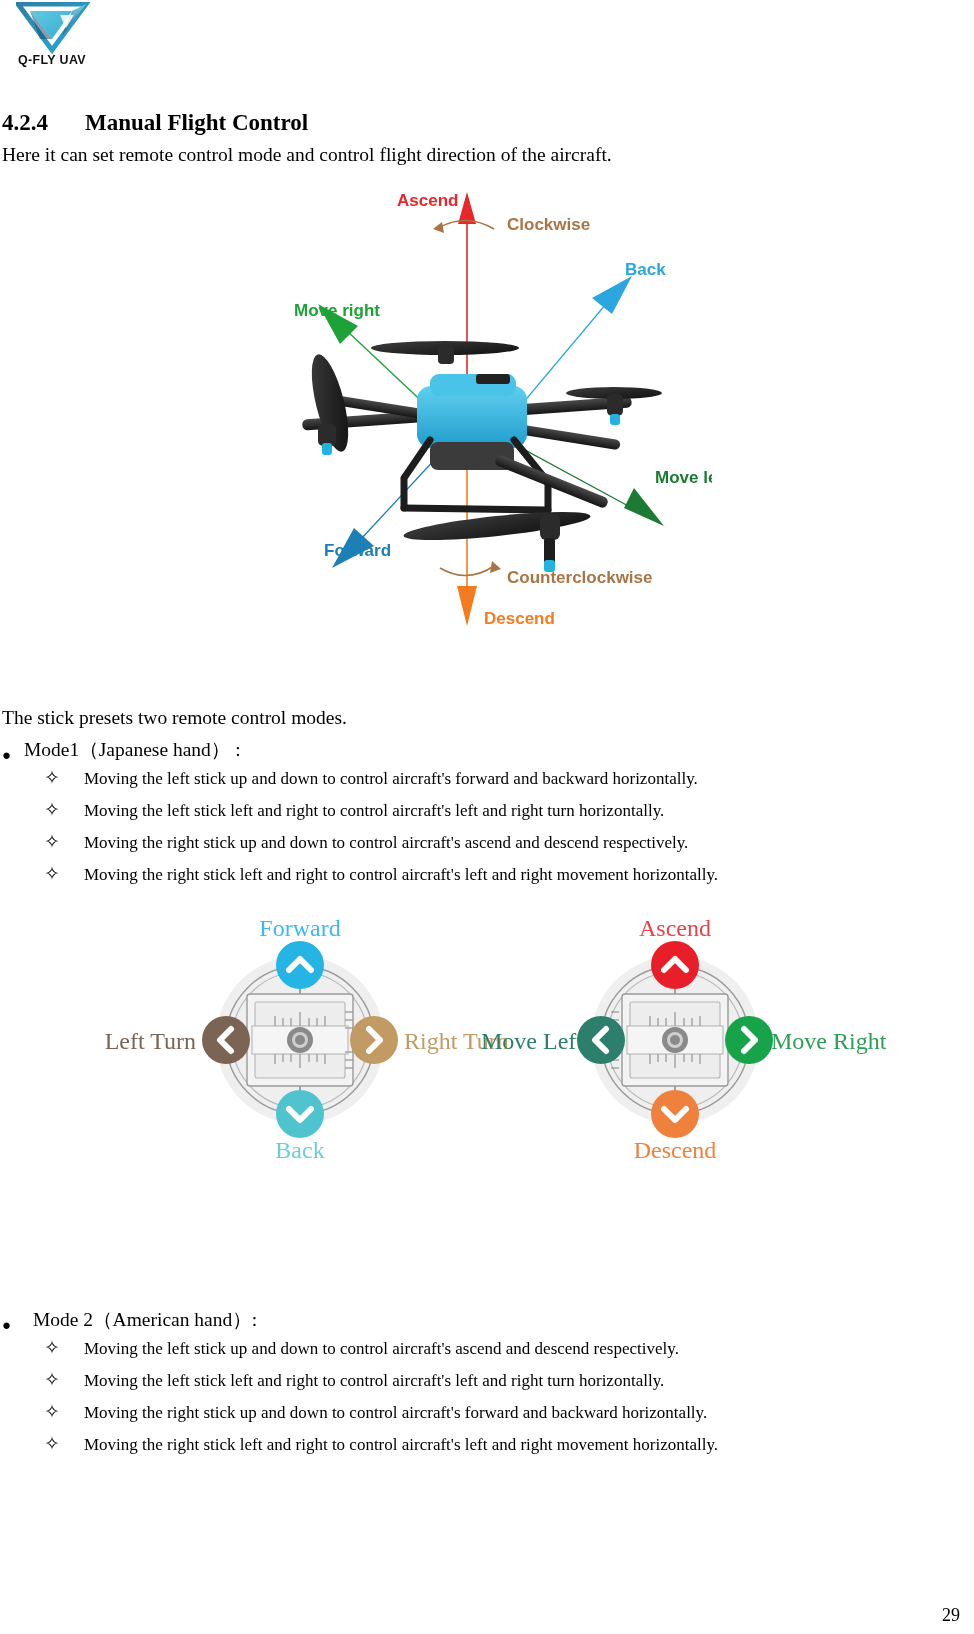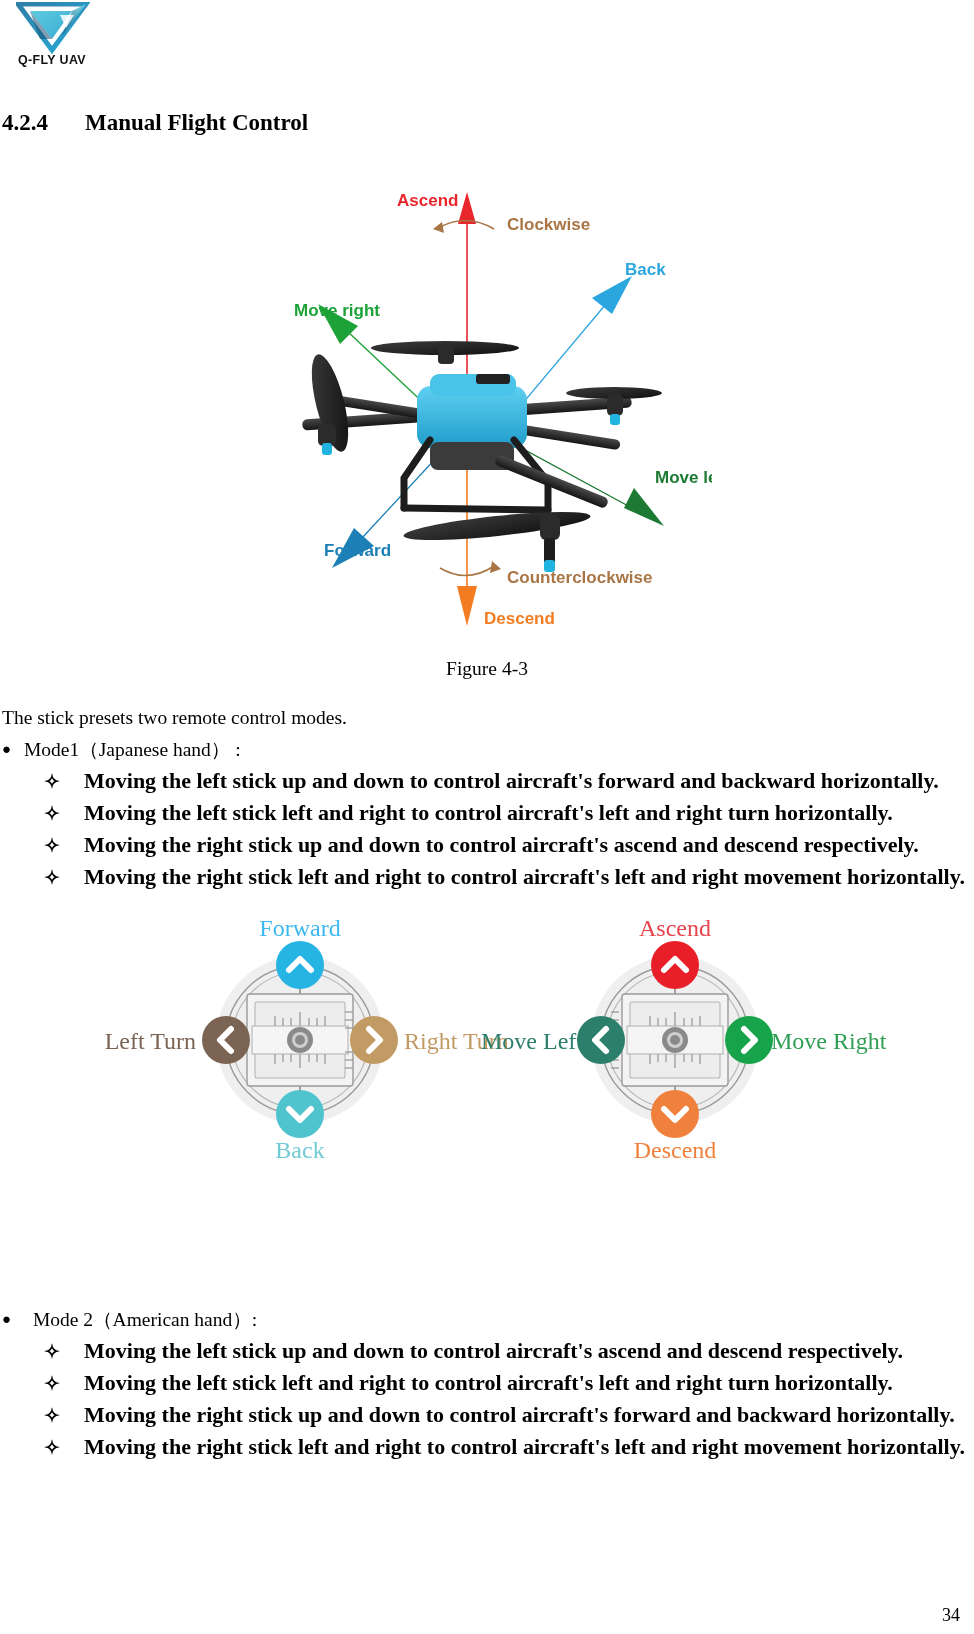--- a/index.html
+++ b/index.html
@@ -66,39 +66,38 @@
     left: 2px;
     font-size: 19.5px;
     line-height: 1.18;
   }
 
   .bullet-row {
     position: absolute;
     left: 2px;
     font-size: 19.5px;
     display: flex;
-    align-items: center;
+    align-items: flex-end;
   }
   .bullet-dot {
     display: inline-block;
     width: 22px;
     flex: 0 0 22px;
     font-size: 15px;
     line-height: 1;
     color: #000;
   }
   .bullet-dot::before { content: "\25CF"; }
 
   .diamond-row {
     position: absolute;
     left: 44px;
-    font-size: 22px;
+    font-size: 17px;
     display: flex;
     align-items: baseline;
-    font-weight: bold;
   }
   .diamond-mark {
     display: inline-block;
     width: 40px;
     flex: 0 0 40px;
     font-size: 19px;
     line-height: 1;
   }
   .diamond-mark::before { content: "\2727"; }
 
@@ -166,20 +165,21 @@
         <path d="M44 13 L58 13 L50 26 Z" fill="#ffffff" opacity="0.85"></path>
       </svg>
     </div>
     <div class="logo-text">Q-FLY UAV</div>
   </div>
 
   <div class="h-sec" style="top:110px;">
     <span class="num">4.2.4</span><span>Manual Flight Control</span>
   </div>
 
+  <div class="para" style="top:143px;">Here it can set remote control mode and control flight direction of the aircraft.</div>
 
   <div class="fig43">
     <svg viewBox="0 0 450 470" width="450" height="470" xmlns="http://www.w3.org/2000/svg">
       <defs>
         <linearGradient id="bodyGrad" x1="0" y1="0" x2="0" y2="1">
           <stop offset="0" stop-color="#5FD0F0"></stop>
           <stop offset="1" stop-color="#1F9CCB"></stop>
         </linearGradient>
         <linearGradient id="armGrad" x1="0" y1="0" x2="0" y2="1">
           <stop offset="0" stop-color="#4a4a4a"></stop>
@@ -248,21 +248,20 @@
       <text x="245" y="52" font-family="Liberation Sans, sans-serif" font-size="17" font-weight="bold" fill="#A97545">Clockwise</text>
       <text x="363" y="97" font-family="Liberation Sans, sans-serif" font-size="17" font-weight="bold" fill="#2BA6DE">Back</text>
       <text x="32" y="138" font-family="Liberation Sans, sans-serif" font-size="17" font-weight="bold" fill="#1DA237">Move right</text>
       <text x="393" y="305" font-family="Liberation Sans, sans-serif" font-size="17" font-weight="bold" fill="#1C7A32">Move left</text>
       <text x="62" y="378" font-family="Liberation Sans, sans-serif" font-size="17" font-weight="bold" fill="#1C7FB5">Forward</text>
       <text x="245" y="405" font-family="Liberation Sans, sans-serif" font-size="17" font-weight="bold" fill="#A97545">Counterclockwise</text>
       <text x="222" y="446" font-family="Liberation Sans, sans-serif" font-size="17" font-weight="bold" fill="#F47C20">Descend</text>
     </svg>
   </div>
 
-  <div class="fig-caption" style="top:658px;">Figure 4-3</div>
 
   <div class="para" style="top:706px;">The stick presets two remote control modes.</div>
 
   <div class="bullet-row" style="top:736px;">
     <span class="bullet-dot"></span>
     <span>Mode1（Japanese hand）  :</span>
   </div>
 
   <div class="diamond-row" style="top:768px;">
     <span class="diamond-mark"></span>
@@ -416,15 +415,15 @@
   </div>
   <div class="diamond-row" style="top:1402px;">
     <span class="diamond-mark"></span>
     <span>Moving the right stick up and down to control aircraft's forward and backward horizontally.</span>
   </div>
   <div class="diamond-row" style="top:1434px;">
     <span class="diamond-mark"></span>
     <span>Moving the right stick left and right to control aircraft's left and right movement horizontally.</span>
   </div>
 
-  <div class="page-num">34</div>
+  <div class="page-num">29</div>
 
 </div>
 
 </body></html>

